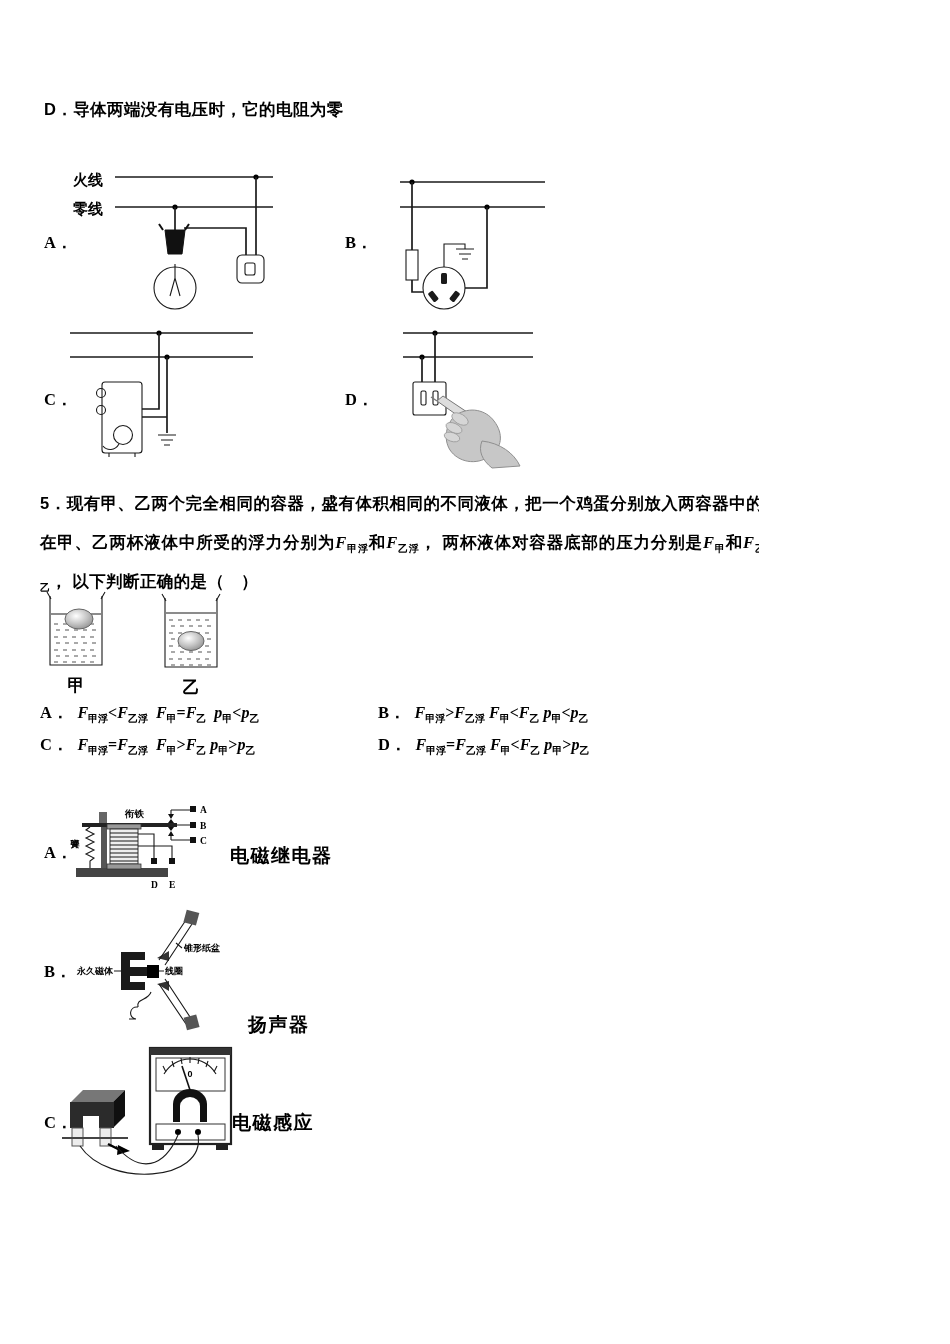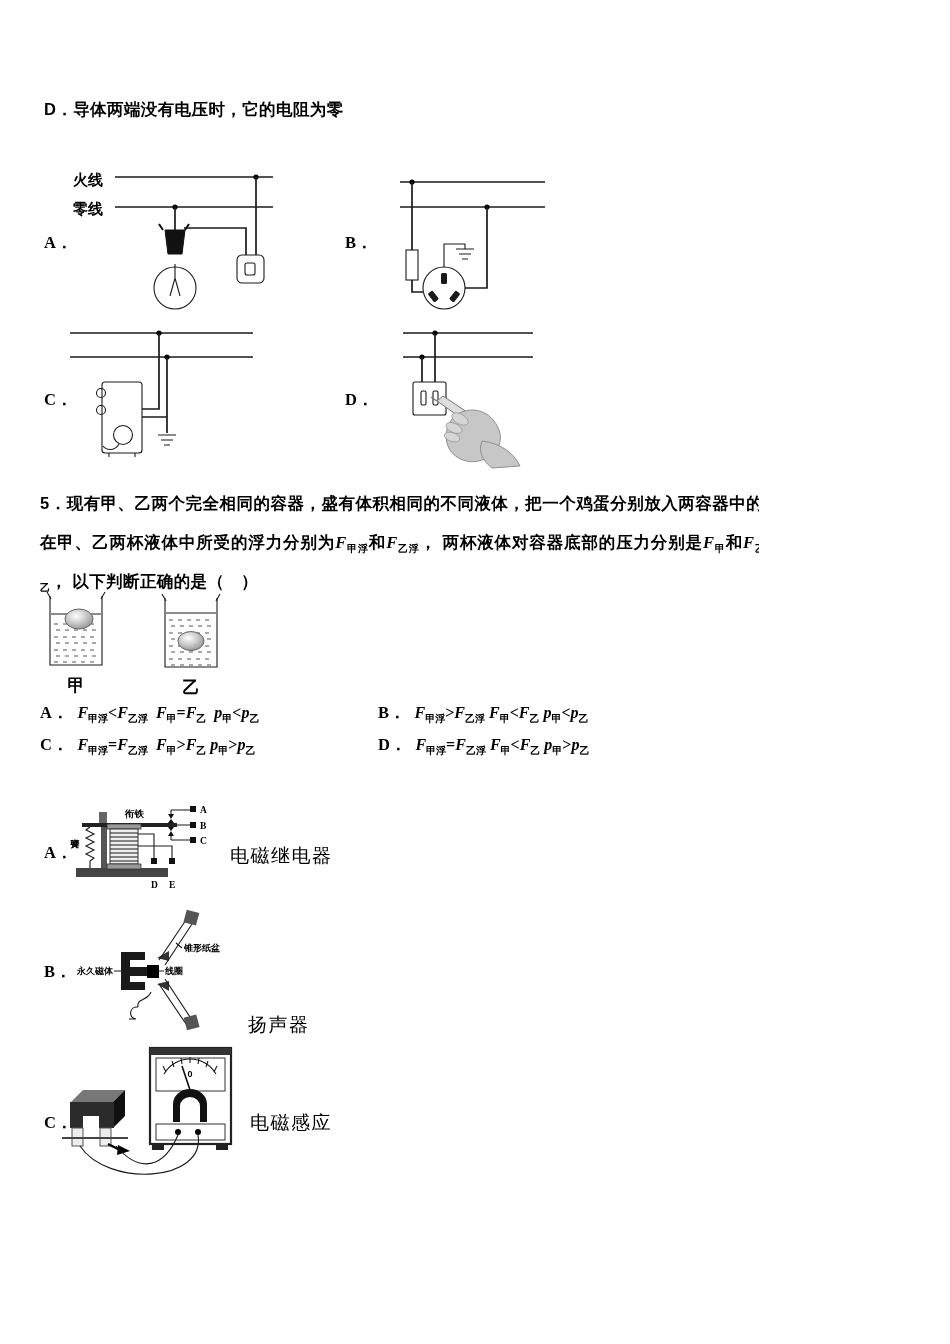--- a/index.html
+++ b/index.html
@@ -9,21 +9,21 @@
   .page{position:absolute;left:0;top:0;width:759px;height:1344px;background:#fff;overflow:hidden}
   .t{position:absolute;font-weight:bold;font-size:16.5px;letter-spacing:.4px;white-space:pre}
   .letter{position:absolute;font-family:"Liberation Serif",serif;font-weight:bold;font-size:16.5px}
   .stem5{position:absolute;left:40px;top:484px;width:876px;font-weight:bold;font-size:16.5px;
          line-height:39px;letter-spacing:.4px;text-align:justify}
   .f{font-family:"Liberation Serif",serif;font-weight:bold;font-size:16px;white-space:pre}
   .f i,.stem5 i{font-family:"Liberation Serif",serif;font-style:italic;font-weight:bold}
   .f sub,.stem5 sub{font-size:10px;font-family:"Liberation Sans",sans-serif;font-weight:bold;line-height:0}
   .lrow{position:absolute;display:flex;gap:9px;align-items:baseline}
   .lrow .ltr{font-family:"Liberation Serif",serif;font-weight:bold;font-size:16.5px}
-  .cap{position:absolute;font-weight:normal;font-size:19px;letter-spacing:1.5px}
+  .cap{position:absolute;font-weight:bold;font-size:19px;letter-spacing:1.5px}
   svg{position:absolute;overflow:visible}
   svg text{font-family:"Liberation Sans",sans-serif}
   .svglab{font-weight:bold;font-size:15px}
   .slab{font-weight:bold;font-size:9px}
   .slab2{font-weight:bold;font-size:9.5px}
   .term{font-family:"Liberation Serif",serif;font-weight:bold;font-size:9.5px}
   .blab{font-weight:bold;font-size:17px}
   .wire{stroke:#1a1a1a;stroke-width:1.7;fill:none}
   .thin{stroke:#1a1a1a;stroke-width:1.1;fill:none}
   .dash{stroke:#555;stroke-width:1.2;stroke-dasharray:4 5;fill:none}
@@ -288,15 +288,15 @@
       <line x1="6" y1="98" x2="72" y2="98" stroke="#444" stroke-width="1.8"></line>
       <path d="M52,104 L64,110" stroke="#000" stroke-width="2.4" fill="none"></path>
       <path d="M62,105 l12,6 l-13,4 z" fill="#000"></path>
     </g>
     <g>
       <path class="thin" d="M60,106 C84,134 108,128 122,95" stroke-width="1.4"></path>
       <path class="thin" d="M24,106 C52,148 150,142 142,95" stroke-width="1.4"></path>
     </g>
   </svg>
   <div class="letter" style="left:44px;top:1112px">C．</div>
-  <div class="cap" style="left:250px;top:1110px">电磁感应</div>
+  <div class="cap" style="left:232px;top:1110px">电磁感应</div>
 
 </div>
 
 </body></html>

